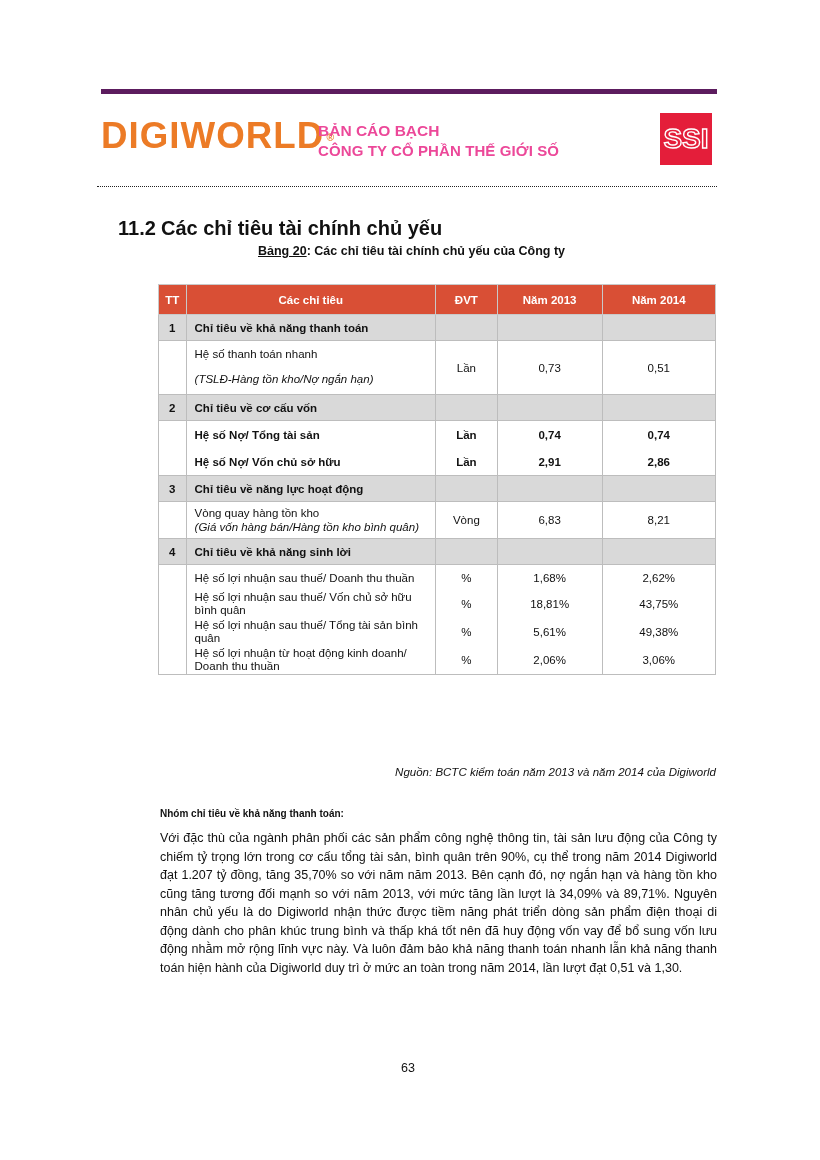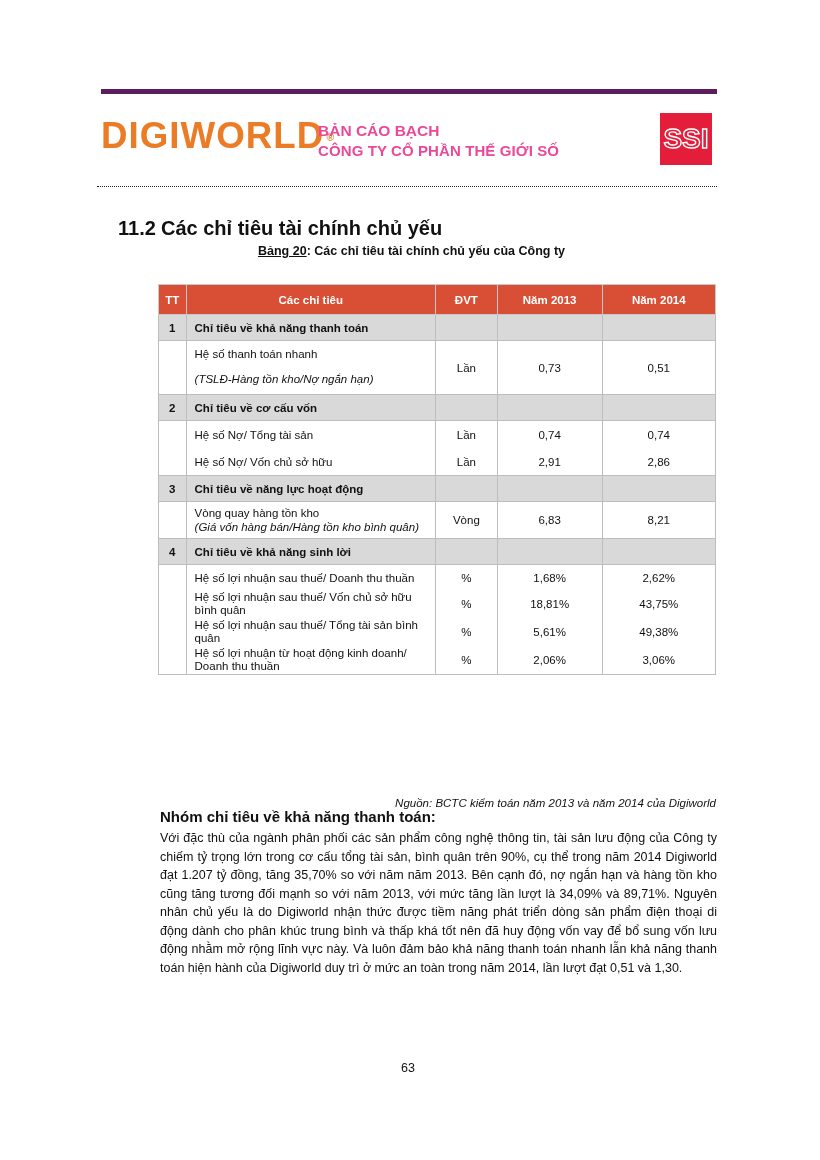--- a/index.html
+++ b/index.html
@@ -28,29 +28,29 @@
     .c-y14 { width: 115px; text-align: center; }
     tr.group td { background: #d9d9d9; height: 25px; font-weight: bold; border-top: 1px solid #bdbdbd; border-bottom: 1px solid #bdbdbd; }
     tr.group td.c-name { padding-left: 8px; }
     td.c-name { padding-left: 8px !important; text-align: left; }
     .name-main { display: block; }
     .name-sub { display: block; font-style: italic; }
     tr.r-tall td { height: 53px; vertical-align: middle; }
     tr.r-tall td.c-name { vertical-align: top; }
     tr.r-tall .name-main { padding-top: 7px; }
     tr.r-tall .name-sub { padding-top: 13px; }
-    tr.r-std td { height: 27px; }
+    tr.r-std td { height: 27px; font-weight: bold; }
     tr.r-med td { height: 36px; }
     tr.r-med .name-sub { padding-top: 2px; }
     tr.r-wrap td { height: 28px; line-height: 13px; }
     tr.r-wrap1 td { height: 25px; }
     table.fin tbody tr:last-child td { border-bottom: 1px solid #bdbdbd; }
-    .source { position: absolute; right: 104px; top: 797px; font-size: 11.5px; font-style: italic; }
+    .source { position: absolute; right: 104px; top: 766px; font-size: 11.5px; font-style: italic; }
 
-    .para-title { position: absolute; left: 160px; top: 808px; font-size: 15px; font-weight: bold; }
+    .para-title { position: absolute; left: 160px; top: 808px; font-size: 10px; font-weight: bold; }
     .para { position: absolute; left: 160px; top: 829px; width: 557px; font-size: 12.5px; line-height: 18.5px; text-align: justify; }
     .page-num { position: absolute; left: 401px; top: 1061px; font-size: 12.5px; }
   </style>
 </head>
 <body>
 
 <div class="top-rule"></div>
 <div class="logo-digiworld"><span>DIGIWORLD</span><span class="reg">®</span></div>
 <div class="hdr-title">BẢN CÁO BẠCH</div>
 <div class="hdr-sub">CÔNG TY CỔ PHẦN THẾ GIỚI SỐ</div>

